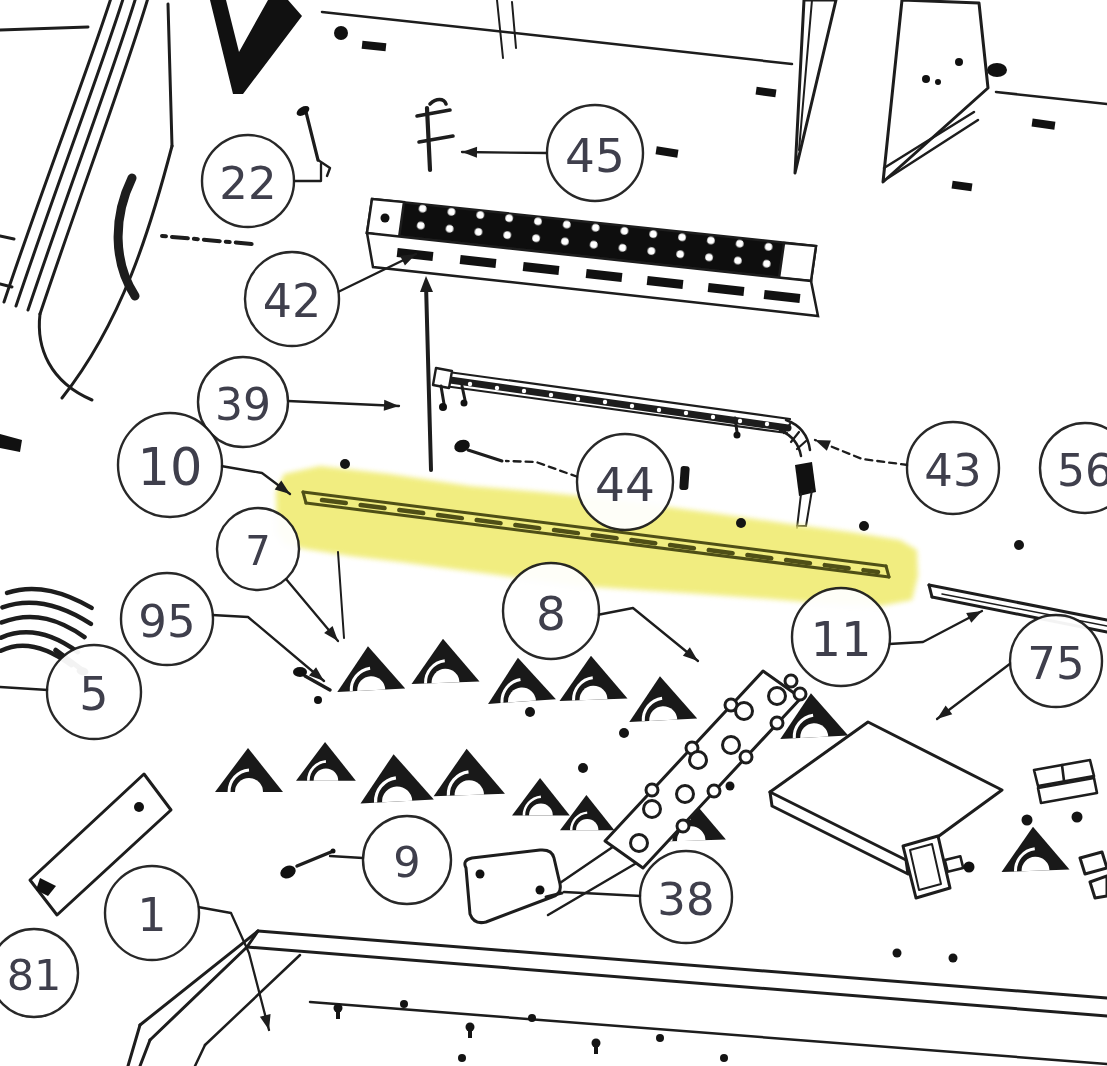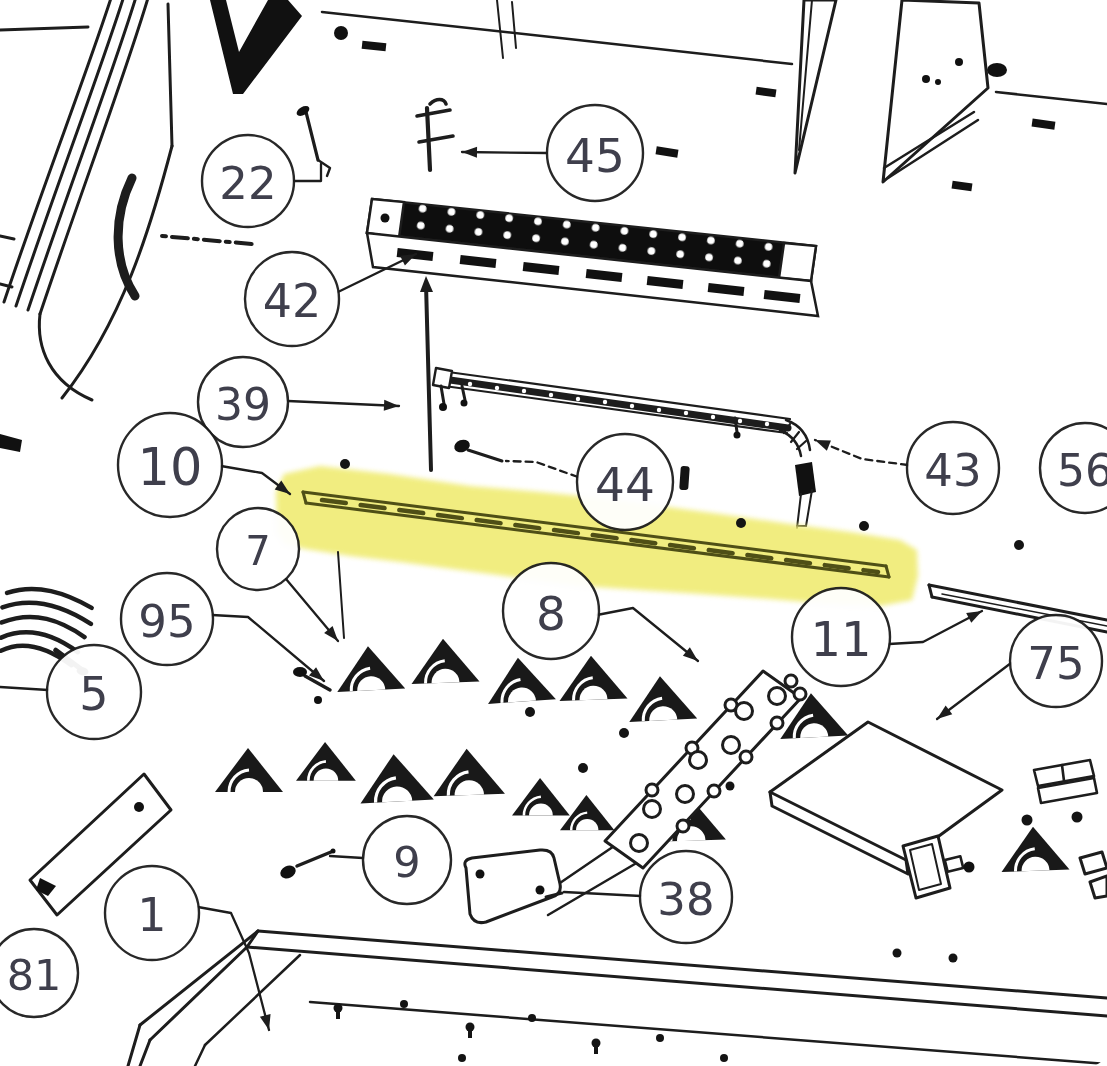--- a/index.html
+++ b/index.html
@@ -1,16 +1,16 @@
 <!DOCTYPE html>
 <html><head>
 <meta charset="utf-8">
 <style>
   html,body{margin:0;padding:0;background:#ffffff;}
-  #stage{position:relative;width:1107px;height:1066px;background:#fff;overflow:hidden;border-radius:17px;}
+  #stage{position:relative;width:1107px;height:1066px;background:#fff;overflow:hidden;}
   svg{display:block;}
   svg text{font-family:"DejaVu Sans","Liberation Sans",sans-serif;}
   .ink{stroke:#1d1d1d;fill:none;stroke-linecap:round;stroke-linejoin:round;}
 </style>
 </head>
 <body>
 
 <div id="stage">
 <svg id="diagram-svg" viewBox="0 0 1107 1066" width="1107" height="1066" xmlns="http://www.w3.org/2000/svg">
 

